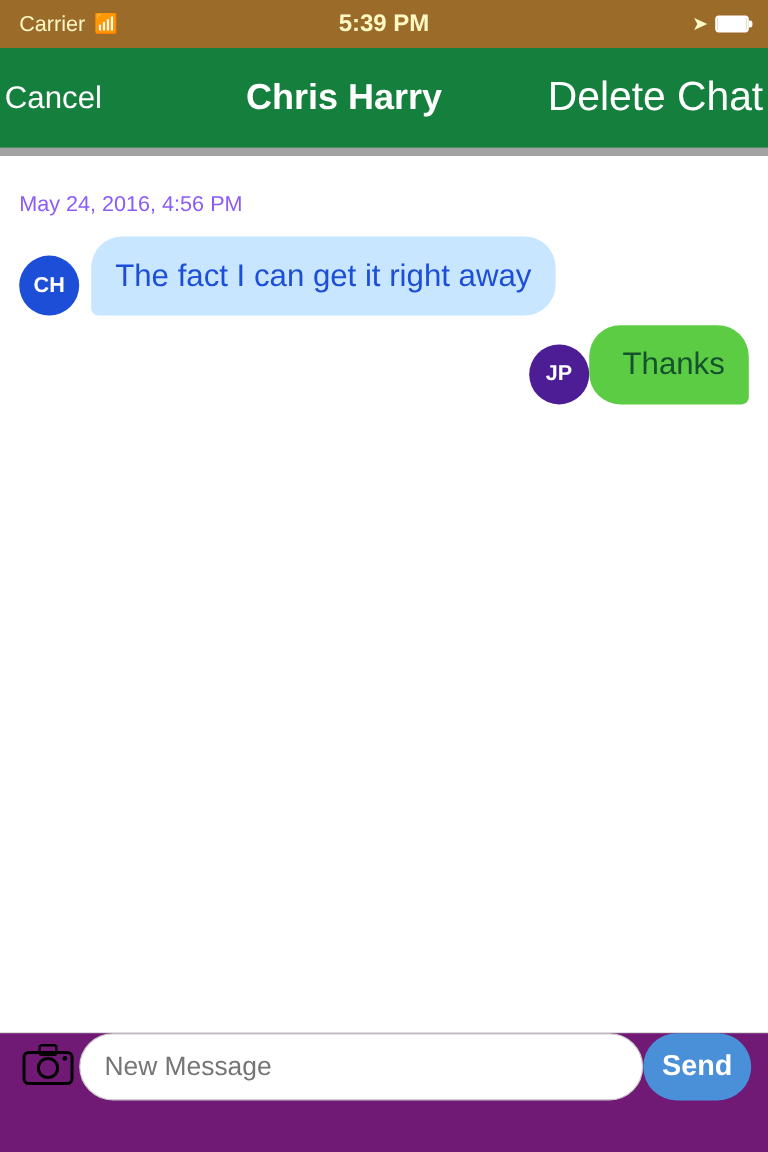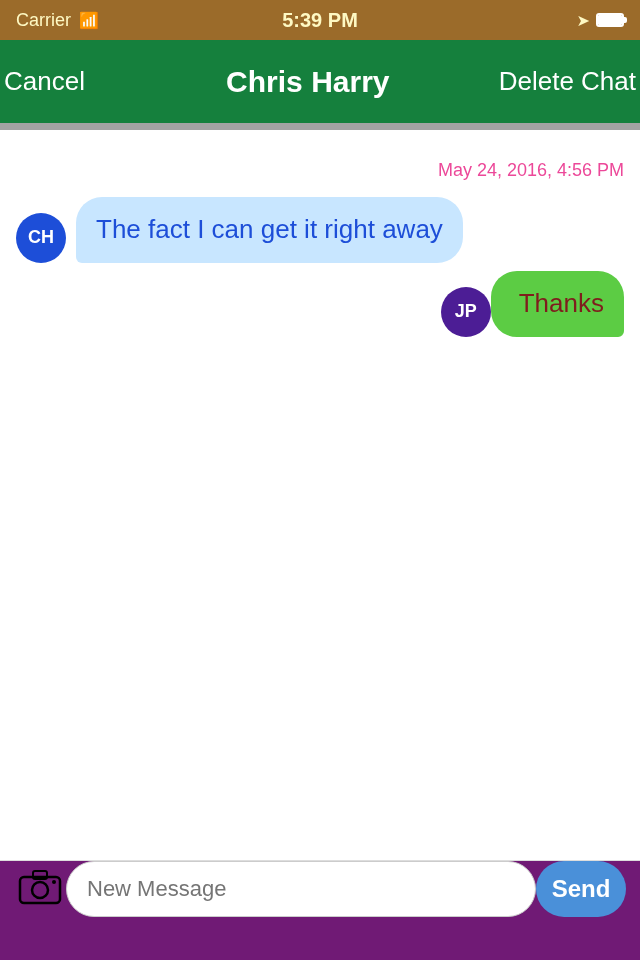--- a/index.html
+++ b/index.html
@@ -95,40 +95,40 @@
       cursor: pointer;
     }
     .nav-title {
       color: white;
       font-size: 30px;
       font-weight: 600;
       margin-left: 32px;
     }
     .nav-delete {
       color: white;
-      font-size: 26px;
+      font-size: 34px;
       font-weight: 400;
       cursor: pointer;
     }
 
     
     .messages-area {
       width: 100%;
       height: 710px;
       background: #fff;
       overflow-y: auto;
       padding: 20px 16px;
       display: flex;
       flex-direction: column;
       gap: 0;
     }
 
     .timestamp {
-      text-align: right;
-      color: #ec4899;
+      text-align: left;
+      color: #8b5cf6;
       font-size: 18px;
       margin: 10px 0 16px 0;
     }
 
     
     .message-row {
       display: flex;
       align-items: flex-end;
       margin-bottom: 8px;
     }
@@ -170,21 +170,21 @@
       line-height: 1.3;
       position: relative;
     }
     .bubble.incoming {
       background: #C8E6FF;
       color: #1d4ed8;
       border-bottom-left-radius: 6px;
     }
     .bubble.outgoing {
       background: #5CCC44;
-      color: #7f1d1d;
+      color: #14532d;
       border-bottom-right-radius: 6px;
       padding-left: 28px;
     }
 
     
     .input-bar {
       position: absolute;
       bottom: 0;
       left: 0;
       width: 100%;

